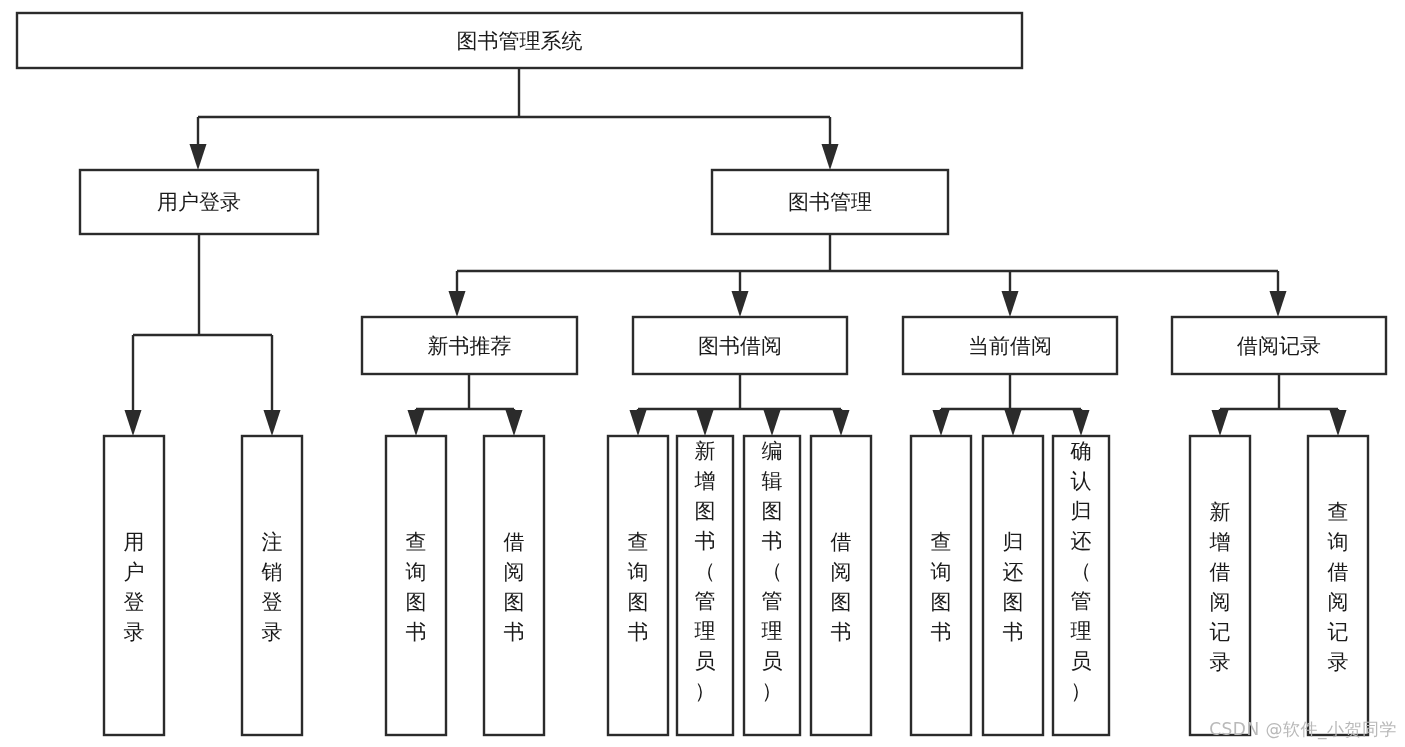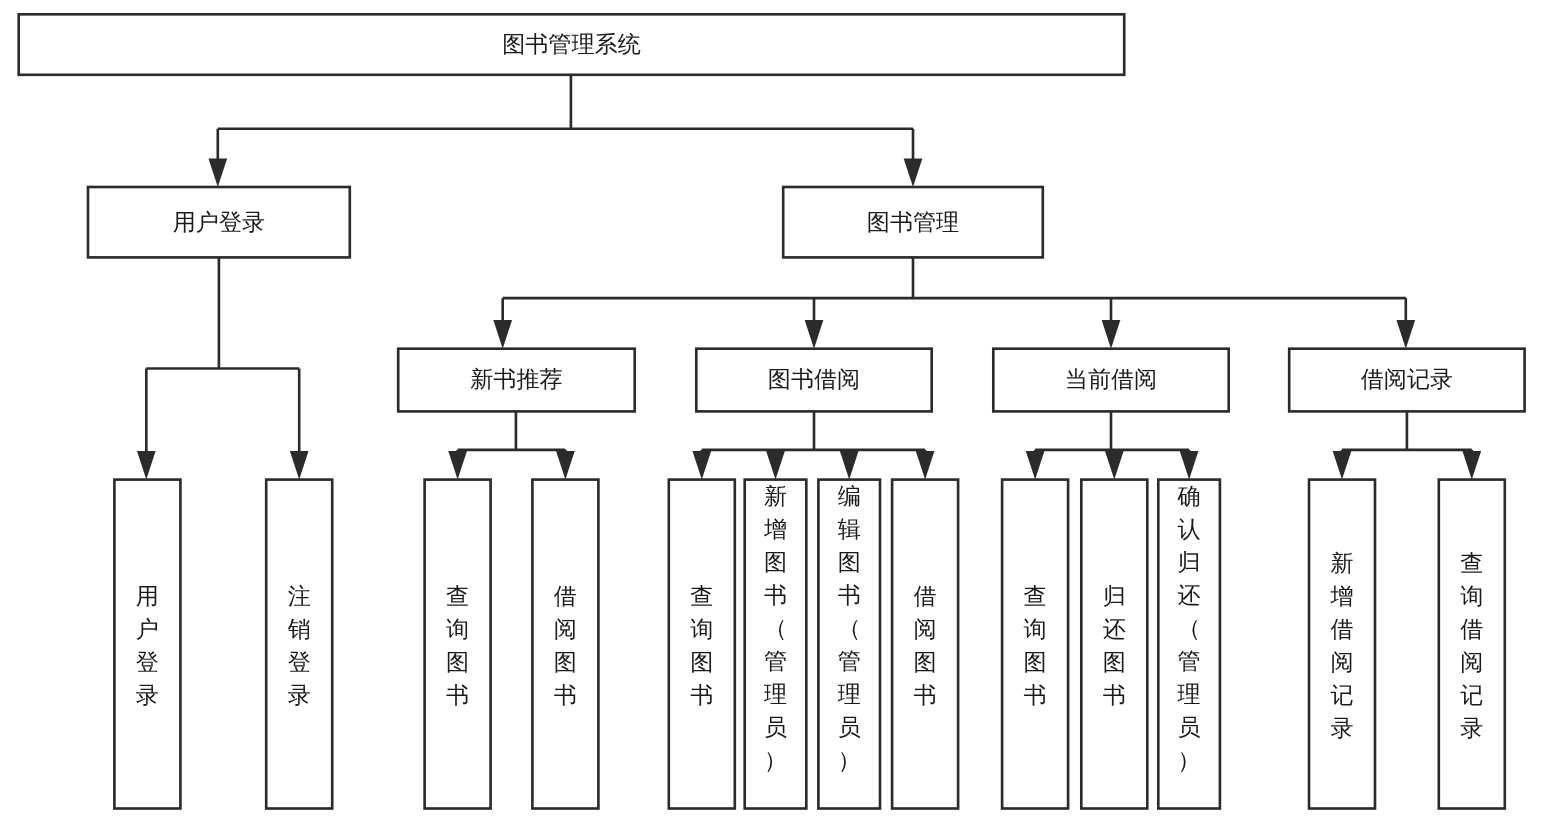--- a/index.html
+++ b/index.html
@@ -205,14 +205,15 @@
           <rect x="1190" y="436" width="60" height="299" class="node-box"></rect>
           <text x="1220" y="518.9" class="node-label-vertical"><tspan x="1220" dy="0">新</tspan><tspan x="1220" dy="30">增</tspan><tspan x="1220" dy="30">借</tspan><tspan x="1220" dy="30">阅</tspan><tspan x="1220" dy="30">记</tspan><tspan x="1220" dy="30">录</tspan></text>
         </g>
         <g>
           <rect x="1308" y="436" width="60" height="299" class="node-box"></rect>
           <text x="1338" y="518.9" class="node-label-vertical"><tspan x="1338" dy="0">查</tspan><tspan x="1338" dy="30">询</tspan><tspan x="1338" dy="30">借</tspan><tspan x="1338" dy="30">阅</tspan><tspan x="1338" dy="30">记</tspan><tspan x="1338" dy="30">录</tspan></text>
         </g>
       </g>
   </svg>
 
+  <div class="watermark">CSDN @软件_小贺同学</div>
 
 </div>
 
 </body></html>

